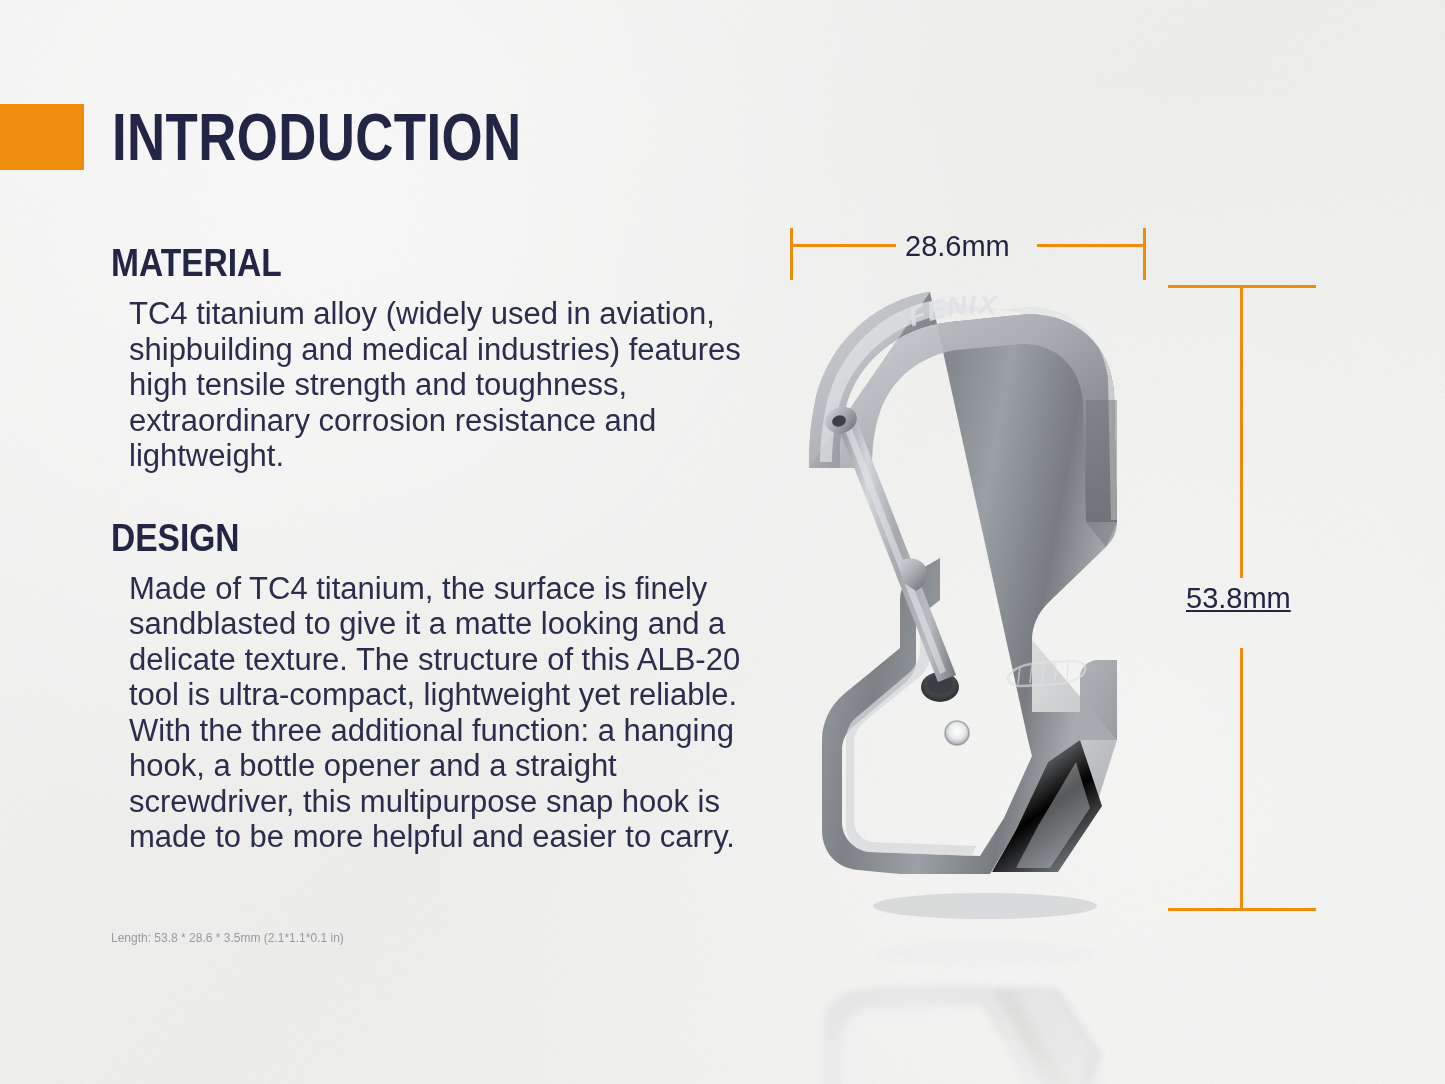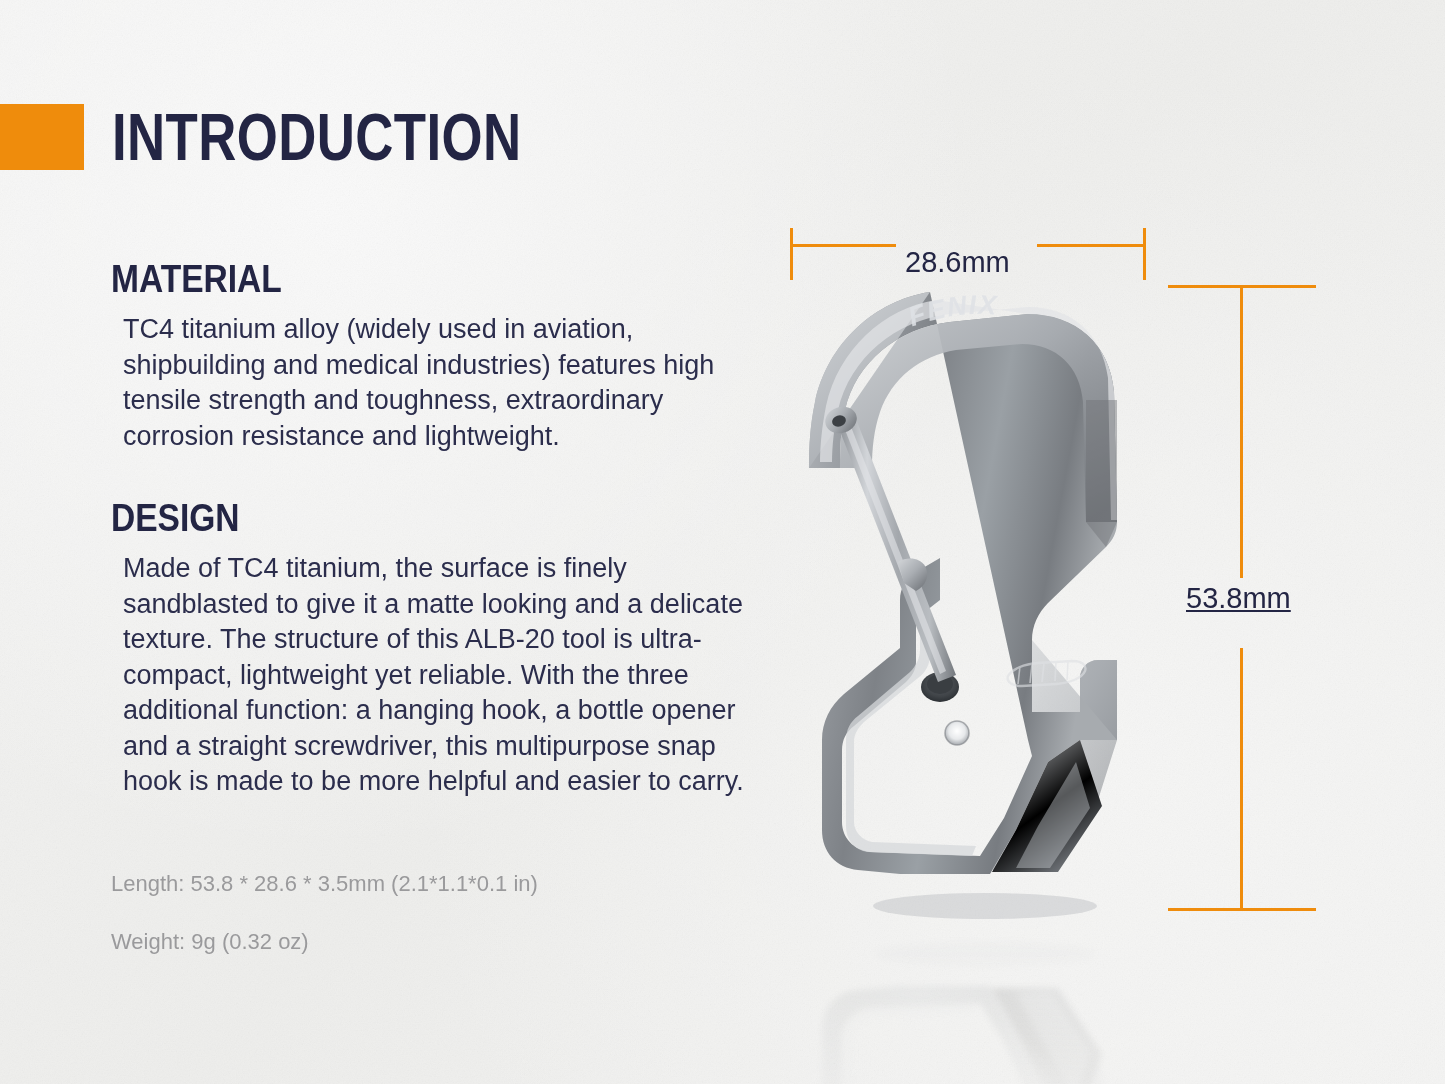--- a/index.html
+++ b/index.html
@@ -54,44 +54,44 @@
     color: #232544;
     transform: scaleX(.80);
     transform-origin: left center;
     white-space: nowrap;
   }
 
   
   #col {
     position: absolute;
     left: 111px;
-    top: 259px;
+    top: 243px;
     width: 650px;
   }
   .sec-h {
     font-size: 39px;
     line-height: 1;
     font-weight: 700;
     color: #232544;
     transform: scaleX(.86);
     transform-origin: left center;
     white-space: nowrap;
     margin: 0;
   }
   .sec-p {
-    margin: 14px 0 0 12px;
-    font-size: 27px;
+    margin: 14px 0 0 18px;
+    font-size: 31px;
     line-height: 35.5px;
     color: #2b2d4c;
     white-space: pre-line;
   }
   #design-block { margin-top: 44px; }
   #specs {
     margin-top: 40px;
-    font-size: 22px;
+    font-size: 12px;
     line-height: 29px;
     color: #9a9a9c;
     white-space: pre-line;
   }
 
   
   #stage {
     position: absolute;
     left: 770px;
     top: 200px;
@@ -112,21 +112,21 @@
     pointer-events: none;
   }
 
   
   .dim-label {
     position: absolute;
     font-size: 29px;
     color: #232544;
     white-space: nowrap;
   }
-  #dim-w-label { left: 905px; top: 246px; }
+  #dim-w-label { left: 905px; top: 230px; }
   #dim-h-label { left: 1186px; top: 582px; text-decoration: underline; }
   .orng { background: #ef8c0c; position: absolute; }
 </style>
 </head>
 <body>
 
 <div id="page"></div>
 
 <svg id="grain" width="1445" height="1084" aria-hidden="true">
   <defs>
@@ -153,21 +153,20 @@
     <p class="sec-p">TC4  titanium alloy (widely used in aviation, shipbuilding and medical industries) features high tensile strength and toughness, extraordinary corrosion resistance and lightweight.</p>
   </div>
 
   <div id="design-block">
     <h2 class="sec-h">DESIGN</h2>
     <p class="sec-p">Made of TC4 titanium, the surface is finely sandblasted to give it a matte looking and a delicate texture. The structure of this  ALB-20 tool is ultra-compact, lightweight yet reliable. With the three additional function: a hanging hook, a bottle opener and a straight screwdriver, this multipurpose snap hook is made to be more helpful and easier to carry.</p>
   </div>
 
   <div id="specs">
     <div>Length: 53.8 * 28.6 * 3.5mm (2.1*1.1*0.1 in)</div>
-    <div>Weight: 9g (0.32 oz)</div>
   </div>
 
 </div>
 
 <div id="stage">
 
   <svg id="reflection" width="420" height="660" viewBox="0 0 420 660" aria-hidden="true">
     <use href="#carabiner-geom"></use>
   </svg>
 

